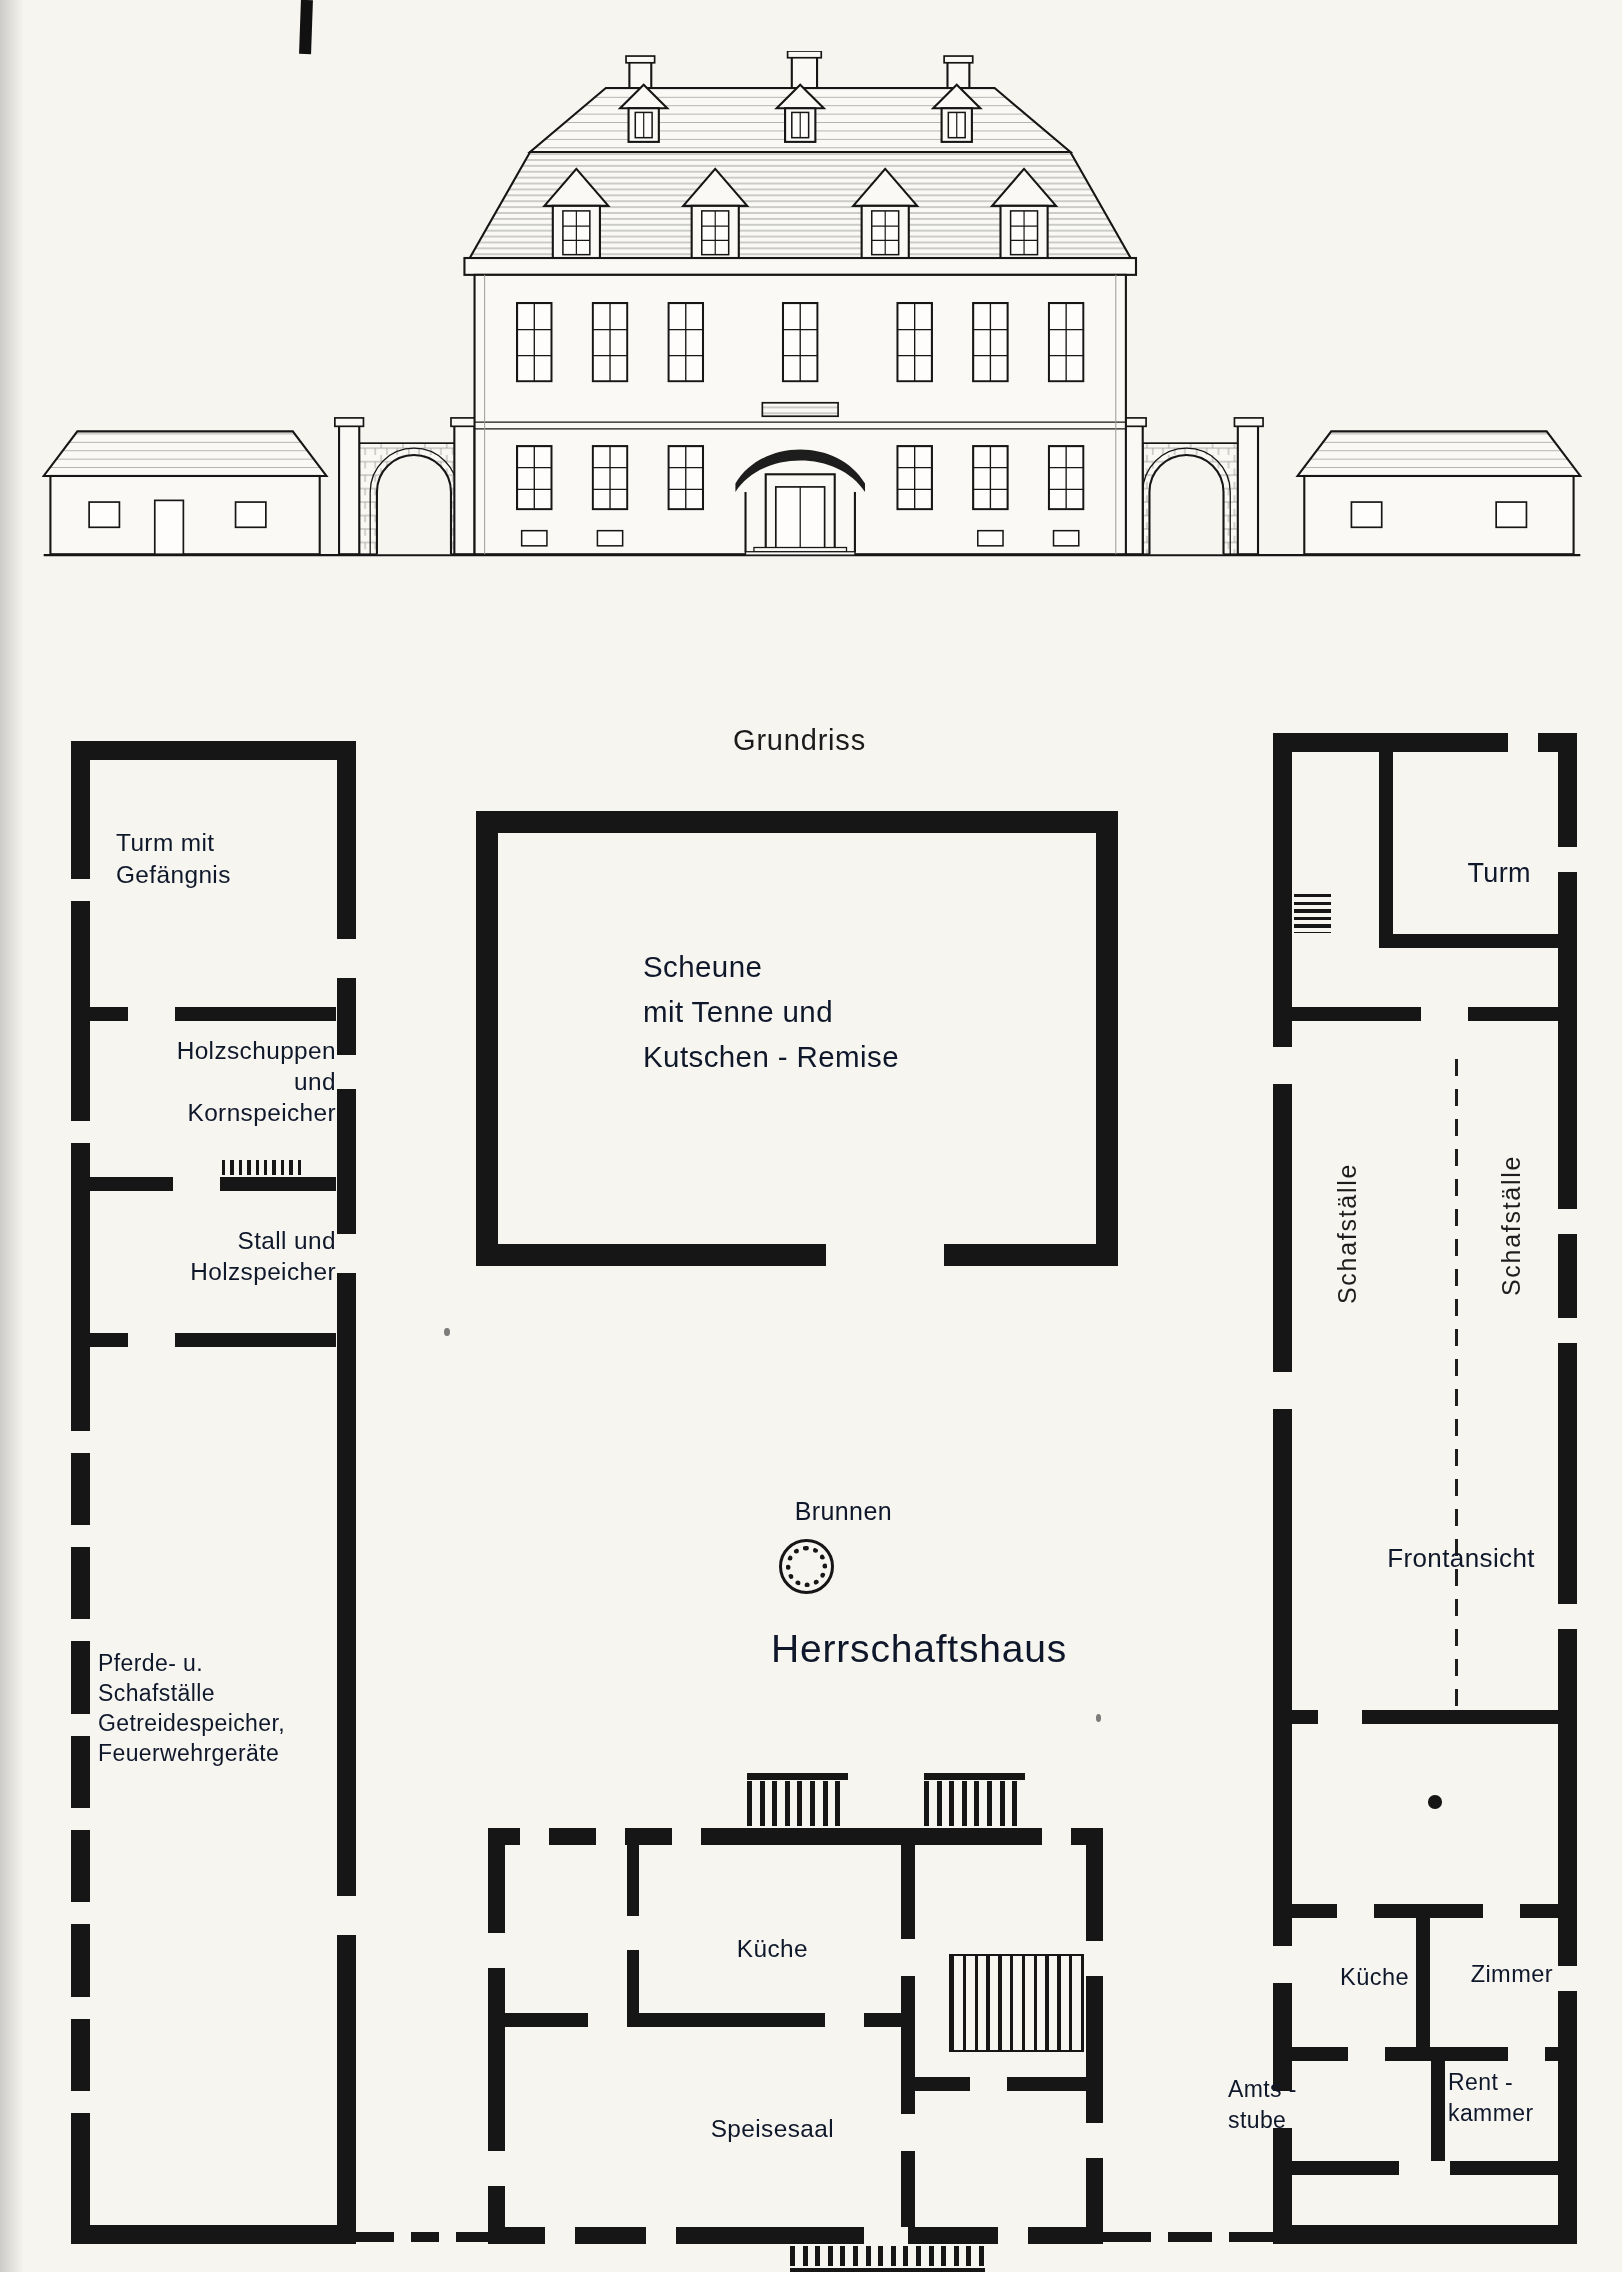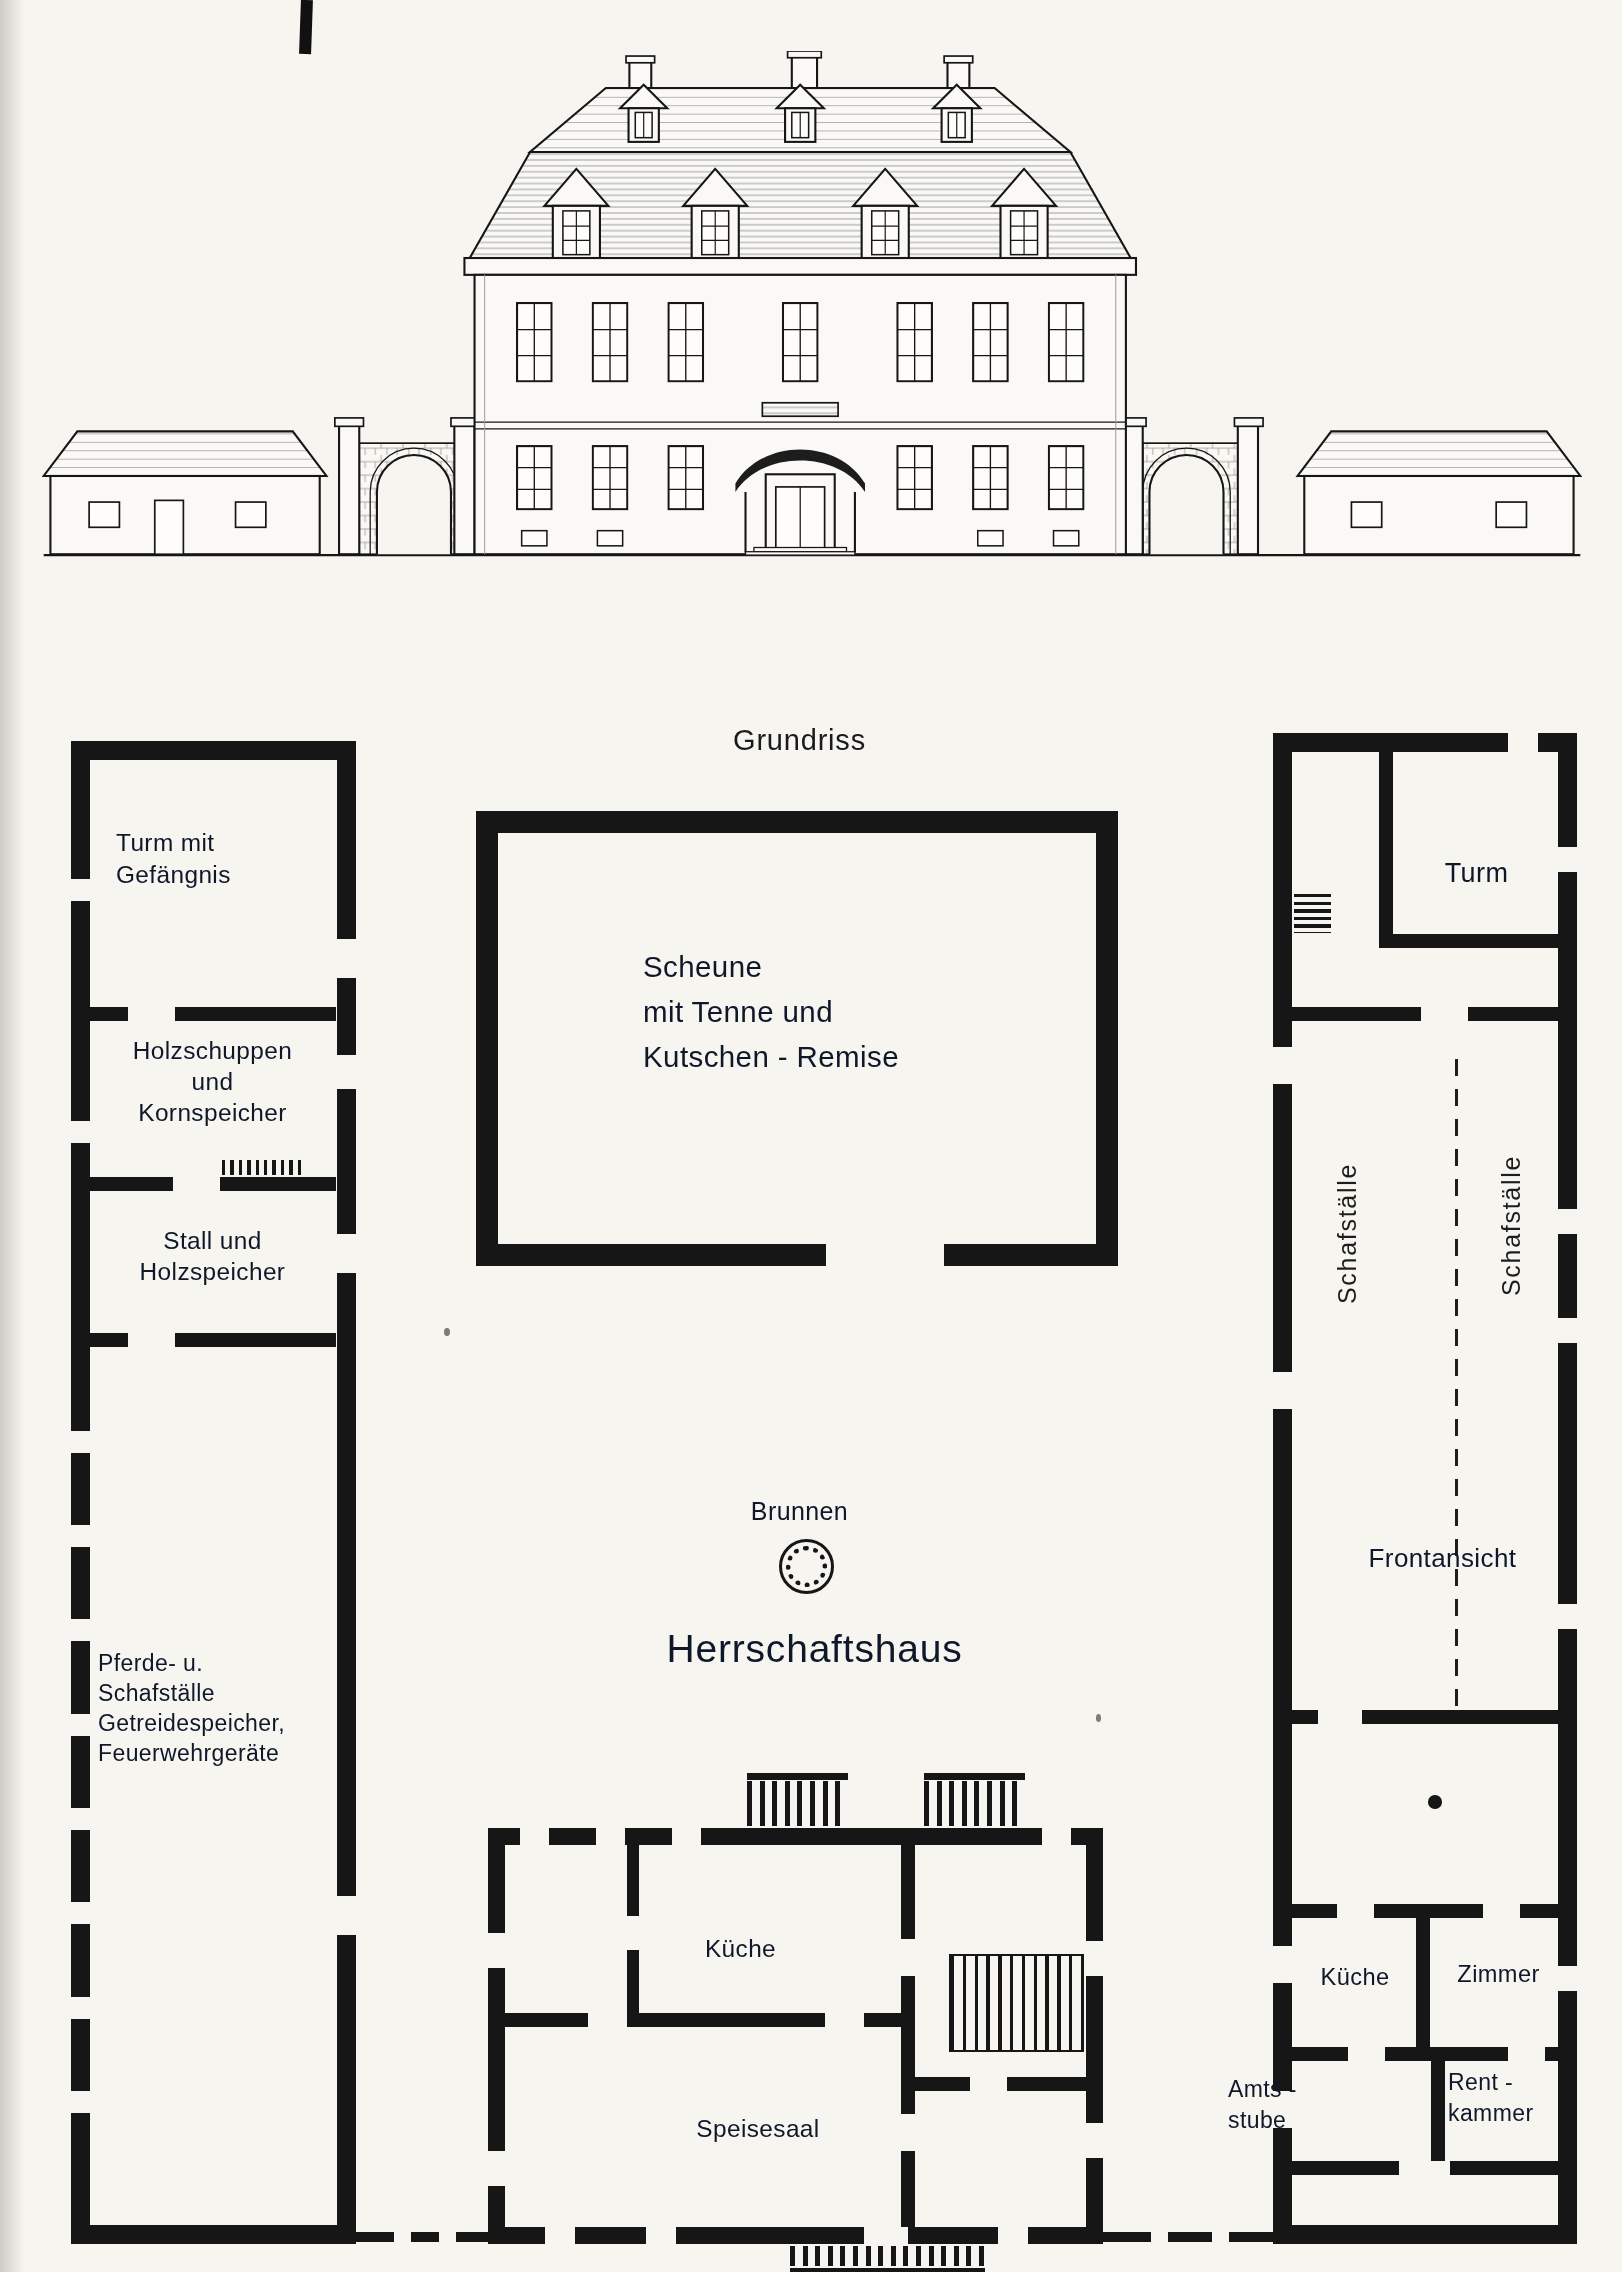--- a/index.html
+++ b/index.html
@@ -15,21 +15,21 @@
     background:linear-gradient(100deg,#edecе7 0%,var(--paper) 4%,var(--paper) 94%,#f1f0eb 100%);
     background-color:var(--paper);
     overflow:hidden;
     font-family:"Liberation Sans","DejaVu Sans",sans-serif;
     color:#1b1b1b;
   }
   
   .w{position:absolute;background:var(--ink);}
   .g{position:absolute;background:var(--paper);}
   .lbl{position:absolute;white-space:pre-line;font-size:24.4px;line-height:32px;color:#0f172a;letter-spacing:0.4px;}
-  .center{text-align:center;}
+  .center{text-align:right;}
   .vlbl{position:absolute;writing-mode:vertical-rl;transform:rotate(180deg);font-size:25px;letter-spacing:1.7px;color:#1d1d1d;}
   .caption{position:absolute;left:0;width:1599px;text-align:center;font-size:29px;letter-spacing:0.8px;color:#1b1b1b;}
   .big{font-size:39px;letter-spacing:0.8px;}
   .cols{position:absolute;background:repeating-linear-gradient(90deg,var(--ink) 0 5px,transparent 5px 12.6px);}
   .bar{position:absolute;background:var(--ink);}
   .comb{position:absolute;background:repeating-linear-gradient(90deg,var(--ink) 0 3.4px,transparent 3.4px 8.4px);}
   .comb-h{position:absolute;background:repeating-linear-gradient(180deg,var(--ink) 0 3.4px,transparent 3.4px 7.6px);}
   .stairs{position:absolute;border:2.5px solid var(--ink);background:repeating-linear-gradient(90deg,var(--ink) 0 3.4px,transparent 3.4px 11.8px);}
   .dash{position:absolute;background:repeating-linear-gradient(180deg,#1e1e1e 0 17px,transparent 17px 30px);}
   .dot{position:absolute;background:var(--ink);border-radius:50%;}

